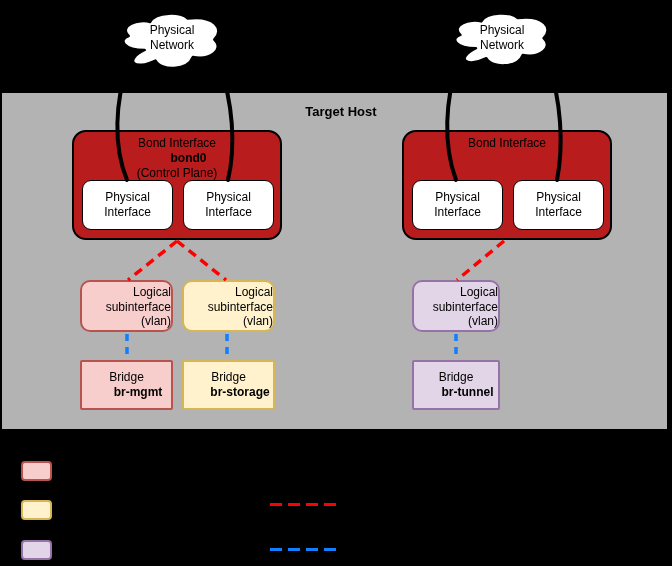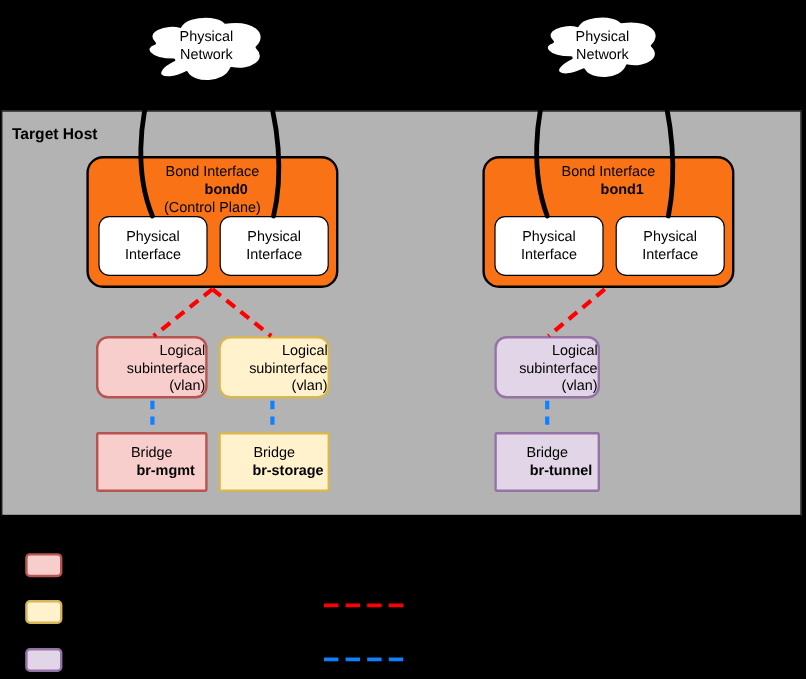--- a/index.html
+++ b/index.html
@@ -5,29 +5,29 @@
   html,body{margin:0;padding:0;background:#000;}
   .canvas{
     position:relative;width:672px;height:566px;background:#000;overflow:hidden;
     font-family:"Liberation Sans",sans-serif;color:#000;
   }
   .host{
     position:absolute;left:1px;top:92px;width:667px;height:338px;
     background:#b3b3b3;border:1.5px solid #000;box-sizing:border-box;z-index:1;
   }
   .host-title{
-    position:absolute;left:10px;top:104px;width:662px;text-align:left;
+    position:absolute;left:10px;top:104px;width:662px;text-align:center;
     font-weight:bold;font-size:13px;z-index:2;
   }
   .cloud-label{
     position:absolute;top:23px;width:100px;text-align:center;font-size:12px;
     line-height:15px;white-space:pre-line;z-index:6;
   }
   .bond{
-    position:absolute;top:130px;width:210px;height:110px;background:#f97316;
+    position:absolute;top:130px;width:210px;height:110px;background:#b91c1c;
     border:2.5px solid #000;border-radius:14px;box-sizing:border-box;z-index:2;
   }
   .bond-title{
     position:absolute;left:0;top:4px;width:100%;text-align:center;
     font-size:12px;line-height:15px;
   }
   .pi{
     position:absolute;top:180px;width:91px;height:50px;background:#fff;
     border:1.5px solid #000;border-radius:9px;box-sizing:border-box;z-index:3;
     display:flex;align-items:center;justify-content:center;text-align:center;
@@ -72,21 +72,20 @@
     </div>
   </div>
   <div class="pi" style="left:82px;">Physical
 Interface</div>
   <div class="pi" style="left:183px;">Physical
 Interface</div>
 
   <div class="bond" style="left:402px;">
     <div class="bond-title">
       <div>Bond Interface</div>
-      <div class="bold">bond1</div>
     </div>
   </div>
   <div class="pi" style="left:412px;">Physical
 Interface</div>
   <div class="pi" style="left:513px;">Physical
 Interface</div>
 
   <div class="sub box-red" style="left:80px;width:93px;">Logical
 subinterface
 (vlan)</div>

